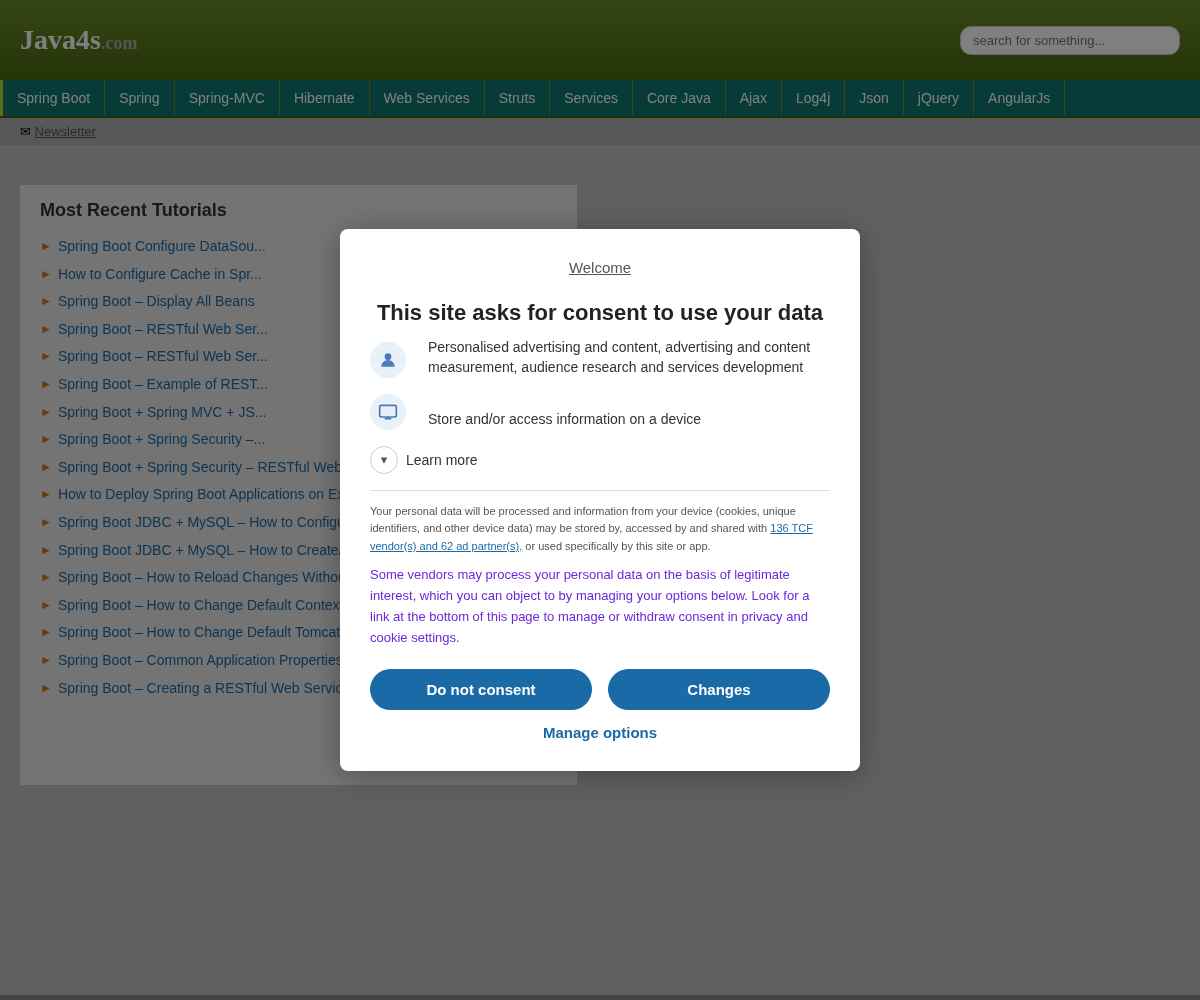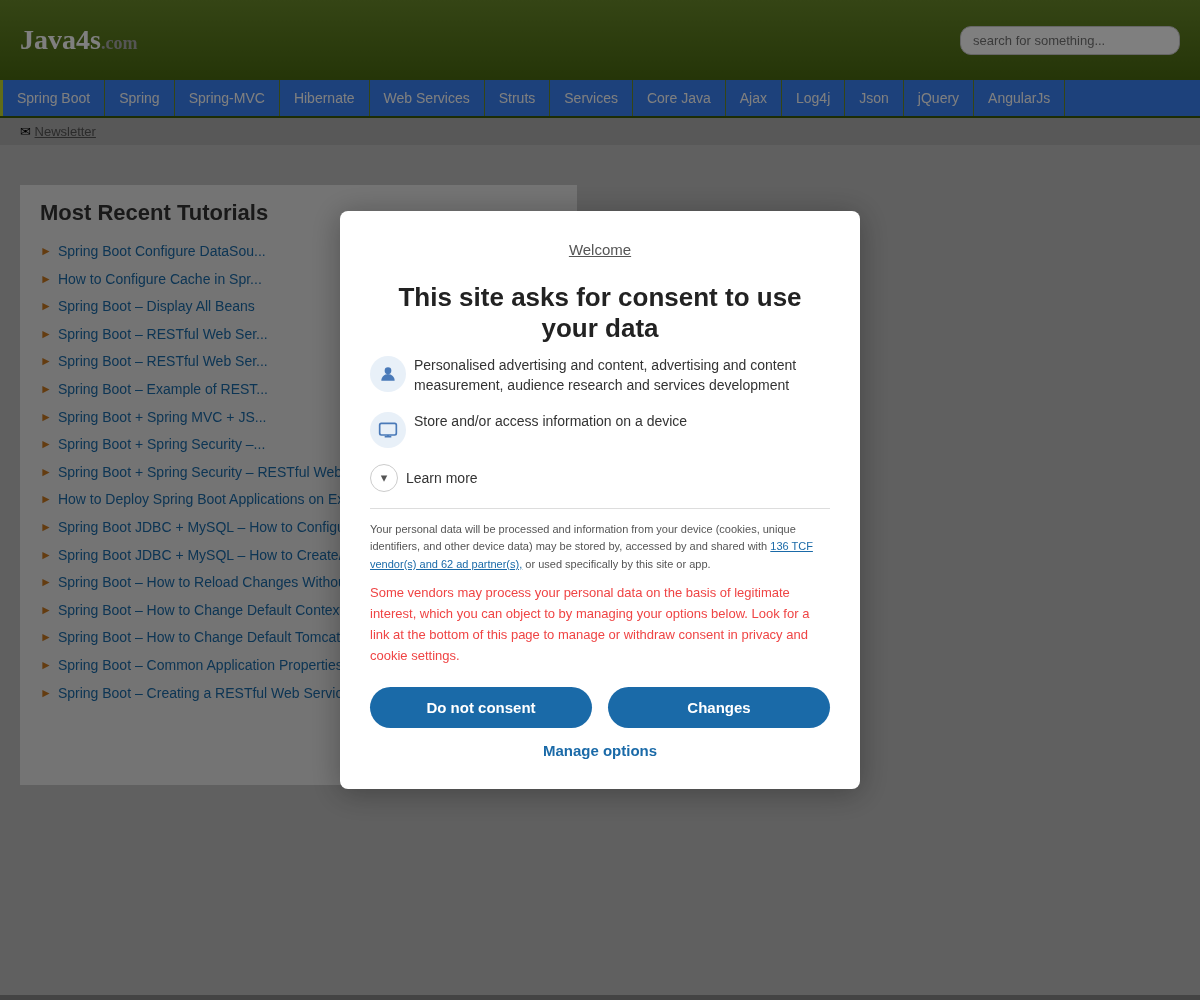--- a/index.html
+++ b/index.html
@@ -25,21 +25,21 @@
       padding: 6px 12px;
       border: 1px solid #ccc;
       border-radius: 11px;
       width: 220px;
       font-size: 13px;
       color: #aaa;
     }
 
     
     #nav {
-      background: #3b82f6;
+      background: #0f766e;
       display: flex;
       flex-wrap: wrap;
       border-bottom: 2px solid #3a5a08;
     }
     .nav-item {
       color: #fff;
       padding: 10px 14px;
       font-size: 14px;
       cursor: pointer;
       text-decoration: none;
@@ -65,21 +65,21 @@
 
     
     #tutorials-section {
       background: #e8e8e8;
       padding: 15px 20px;
       width: 48%;
       min-height: 600px;
       margin-top: 20px;
     }
     #tutorials-title {
-      font-size: 22px;
+      font-size: 18px;
       font-weight: bold;
       color: #333;
       margin-bottom: 12px;
     }
     .tutorial-item {
       display: flex;
       align-items: flex-start;
       padding: 4px 0;
       font-size: 14px;
     }
@@ -117,30 +117,30 @@
     }
     #modal-welcome {
       text-align: center;
       font-size: 15px;
       color: #555;
       margin-bottom: 24px;
       text-decoration: underline;
     }
     #modal-title {
       text-align: center;
-      font-size: 26px;
+      font-size: 22px;
       font-weight: bold;
       color: #222;
       margin-bottom: 12px;
     }
     .consent-item {
       display: flex;
-      align-items: flex-start;
+      align-items: flex-end;
       margin-bottom: 16px;
-      gap: 8px;
+      gap: 22px;
     }
     .consent-icon {
       width: 36px;
       height: 36px;
       background: #e8f0f8;
       border-radius: 50%;
       display: flex;
       align-items: center;
       justify-content: center;
       flex-shrink: 0;
@@ -182,21 +182,21 @@
     }
     #modal-body-text {
       font-size: 11px;
       color: #555;
       line-height: 1.6;
       margin-bottom: 10px;
     }
     #modal-body-text a { color: #1a6aa8; }
     #modal-body-text2 {
       font-size: 13px;
-      color: #ef4444;
+      color: #6d28d9;
       line-height: 1.6;
       margin-bottom: 20px;
     }
     .modal-buttons {
       display: flex;
       gap: 16px;
       justify-content: center;
       margin-bottom: 14px;
     }
     #do-not-consent-btn {

